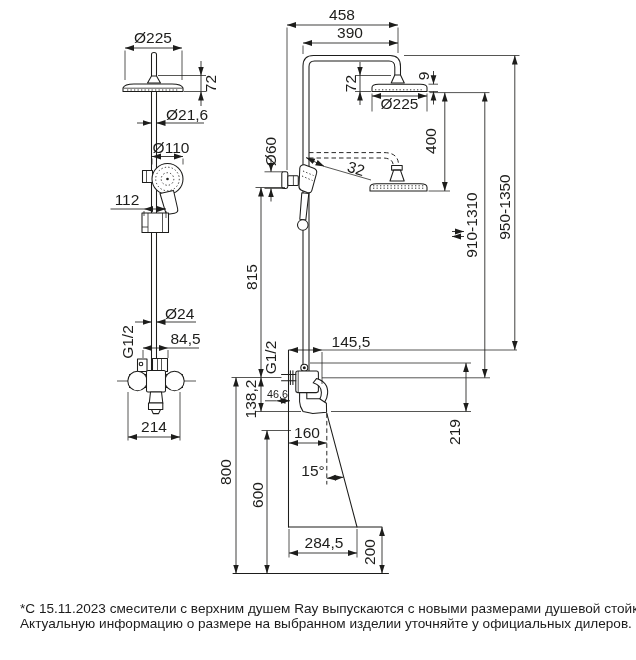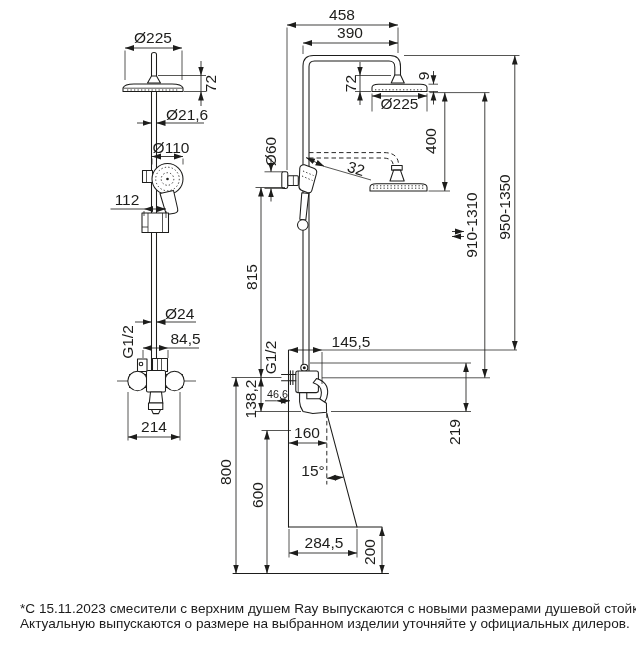--- a/index.html
+++ b/index.html
@@ -308,15 +308,15 @@
     </g>
     <g>
       <line class="dim" x1="382" y1="527" x2="382" y2="573.5" marker-start="url(#ar)" marker-end="url(#ar)"></line>
       <text class="t" x="369.5" y="552" transform="rotate(-90 369.5 552)" dy="5">200</text>
     </g>
   </g>
 </svg>
 
   <div class="note">
     <div>*С 15.11.2023 смесители с верхним душем Ray выпускаются с новыми размерами душевой стойки.</div>
-    <div>Актуальную выпускаются о размере на выбранном изделии уточняйте у официальных дилеров.</div>
+    <div>Актуальную информацию о размере на выбранном изделии уточняйте у официальных дилеров.</div>
   </div>
 </div>
 
 </body></html>

